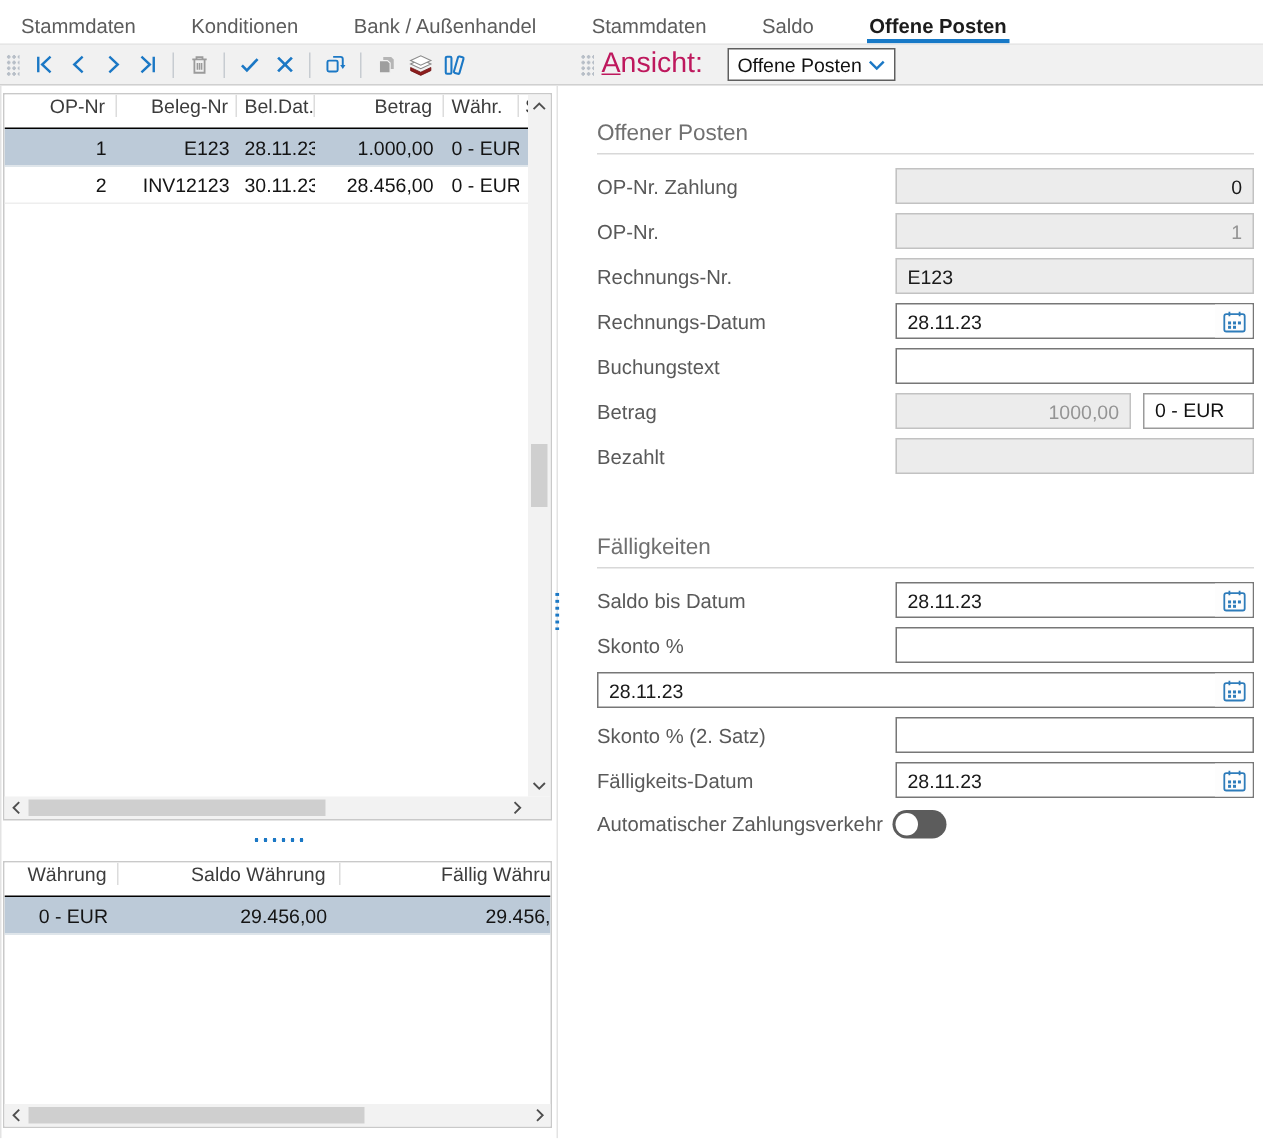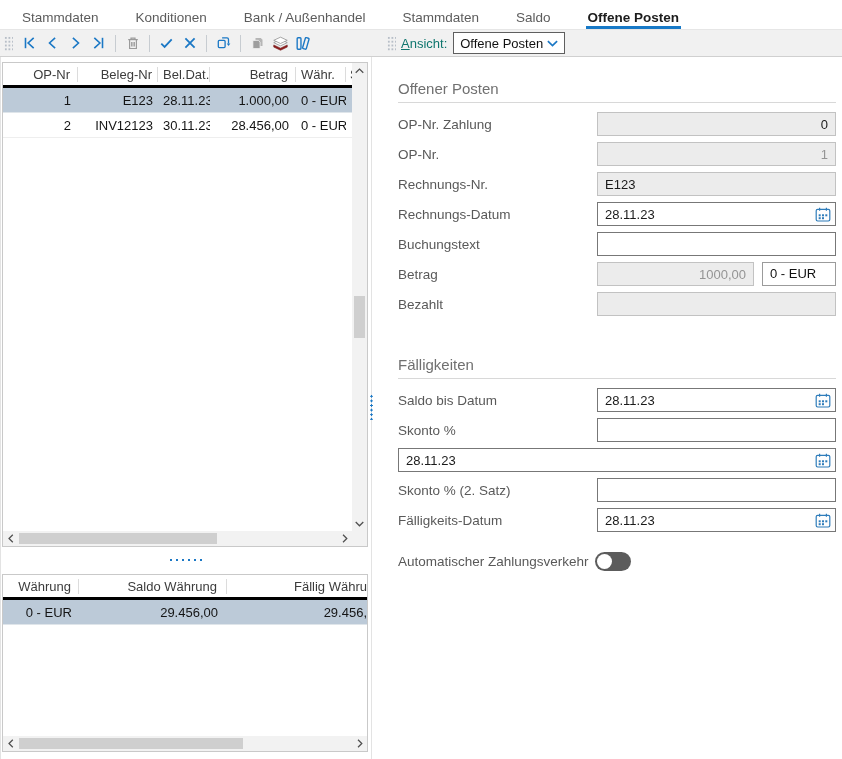--- a/index.html
+++ b/index.html
@@ -1,49 +1,49 @@
 <!DOCTYPE html>
 <html><head>
 <meta charset="utf-8">
 <style>
   html,body{margin:0;padding:0;background:#fff;}
   .app{position:relative;width:842px;height:759px;background:#fff;overflow:hidden;
        font-family:"Liberation Sans",sans-serif;color:#1a1a1a;}
 
   
   .tabbar{position:absolute;left:0;top:0;width:842px;height:29px;display:flex;align-items:flex-end;
-          padding-left:20px;box-sizing:border-box;gap:33px;background:#fff;}
+          padding-left:12px;box-sizing:border-box;gap:33px;background:#fff;}
   .tab{font-size:13.5px;color:#5c5c5c;padding:5px 2px 4px;cursor:default;white-space:nowrap;}
   .tab.active{color:#1c1c1c;font-weight:bold;border-bottom:3px solid #1779c7;padding-bottom:1px;}
 
   
   .toolbar{position:absolute;left:0;top:29px;width:842px;height:28px;background:#f1f1f1;
            border-top:1px solid #e6e6e6;border-bottom:1px solid #d0d0d0;
            display:flex;align-items:center;box-sizing:border-box;}
   .grip{width:9px;height:15px;margin:0 5px 0 4px;flex:none;
         background-image:radial-gradient(circle,#b7bec7 1px,transparent 1.2px);
         background-size:3.6px 3.8px;}
   .grip.v{width:5px;height:26px;background-image:radial-gradient(circle,#1b78c5 1.15px,transparent 1.35px);
         background-size:5px 4.6px;margin:0;}
   .tb-btn{width:23px;height:24px;display:flex;align-items:center;justify-content:center;flex:none;}
   .tb-sep{width:1px;height:17px;background:#c7ccd1;margin:0 5px;flex:none;}
-  .ansicht-label{font-size:13px;color:#0f766e;margin-right:6px;white-space:nowrap;}
+  .ansicht-label{font-size:19px;color:#be185d;margin-right:16px;white-space:nowrap;}
   .ansicht-label .ak{text-decoration:underline;}
   .view-select{width:112px;height:22px;border:1px solid #5f5f5f;background:#fff;display:flex;
                align-items:center;padding-left:6px;box-sizing:border-box;font-size:13px;color:#111;}
   .view-select .chev{margin-left:auto;margin-right:6px;display:flex;}
 
   
   .left-edge{position:absolute;left:0;top:57px;bottom:0;width:1px;background:#e3e3e3;}
   .panel{position:absolute;left:2px;width:366px;border:1px solid #c9c9c9;background:#fff;box-sizing:border-box;}
   .panel-top{top:62px;height:485px;}
   .panel-bottom{top:574px;height:178px;}
 
-  .gridhead{display:flex;height:22px;align-items:center;font-size:13px;color:#3c3c3c;
-            border-bottom:3px solid #000000;background:#fff;overflow:hidden;}
+  .gridhead{display:flex;height:22px;align-items:flex-start;font-size:13px;color:#3c3c3c;
+            border-bottom:1px solid #000000;background:#fff;overflow:hidden;}
   .gridhead .hc{border-right:1px solid #dcdcdc;height:15px;line-height:15px;box-sizing:border-box;white-space:nowrap;overflow:hidden;}
   .grow{display:flex;height:24px;align-items:center;font-size:13px;color:#141414;
         border-bottom:1px solid #eeeeee;overflow:hidden;}
   .grow.sel{background:#bccad8;border-bottom:1px solid #dfe5ea;}
   .cell{white-space:nowrap;overflow:hidden;box-sizing:border-box;}
   .ra{text-align:right;} .la{text-align:left;}
   
   .c1{width:75px;padding-right:7px;} .c2{width:80px;padding-right:5px;}
   .c3{width:52px;padding-left:5px;}  .c4{width:86px;padding-right:7px;}
   .c5{width:50px;padding-left:5px;}  .c6{flex:1;padding-left:4px;}
@@ -77,21 +77,21 @@
   input.dis{background:#ececec;border-color:#c2c2c2;}
   input.ra{text-align:right;}
   input.gray{color:#949494;}
   .datewrap{position:relative;width:100%;}
   .datewrap input{padding-right:28px;}
   .calbtn{position:absolute;right:1px;top:1px;width:25px;height:22px;display:flex;
           align-items:center;justify-content:center;background:#fdfdfd;}
   .amount{width:157px !important;flex:none;}
   .curbox{flex:none;width:74px;height:24px;margin-left:8px;border:1px solid #9b9b9b;background:#fff;
           box-sizing:border-box;font-size:13px;color:#111;line-height:22px;padding-left:7px;}
-  .trow{display:flex;align-items:center;margin-top:20px;}
+  .trow{display:flex;align-items:center;margin-top:8px;}
   .tlabel{font-size:13.5px;color:#595959;white-space:nowrap;}
   .toggle{width:36px;height:19px;border-radius:10px;background:#5c5c5c;position:relative;margin-left:6px;flex:none;}
   .toggle .knob{position:absolute;left:2px;top:2px;width:15px;height:15px;border-radius:50%;background:#fff;}
 </style>
 </head>
 <body>
 
 <div class="app">
 
   <div class="tabbar">

